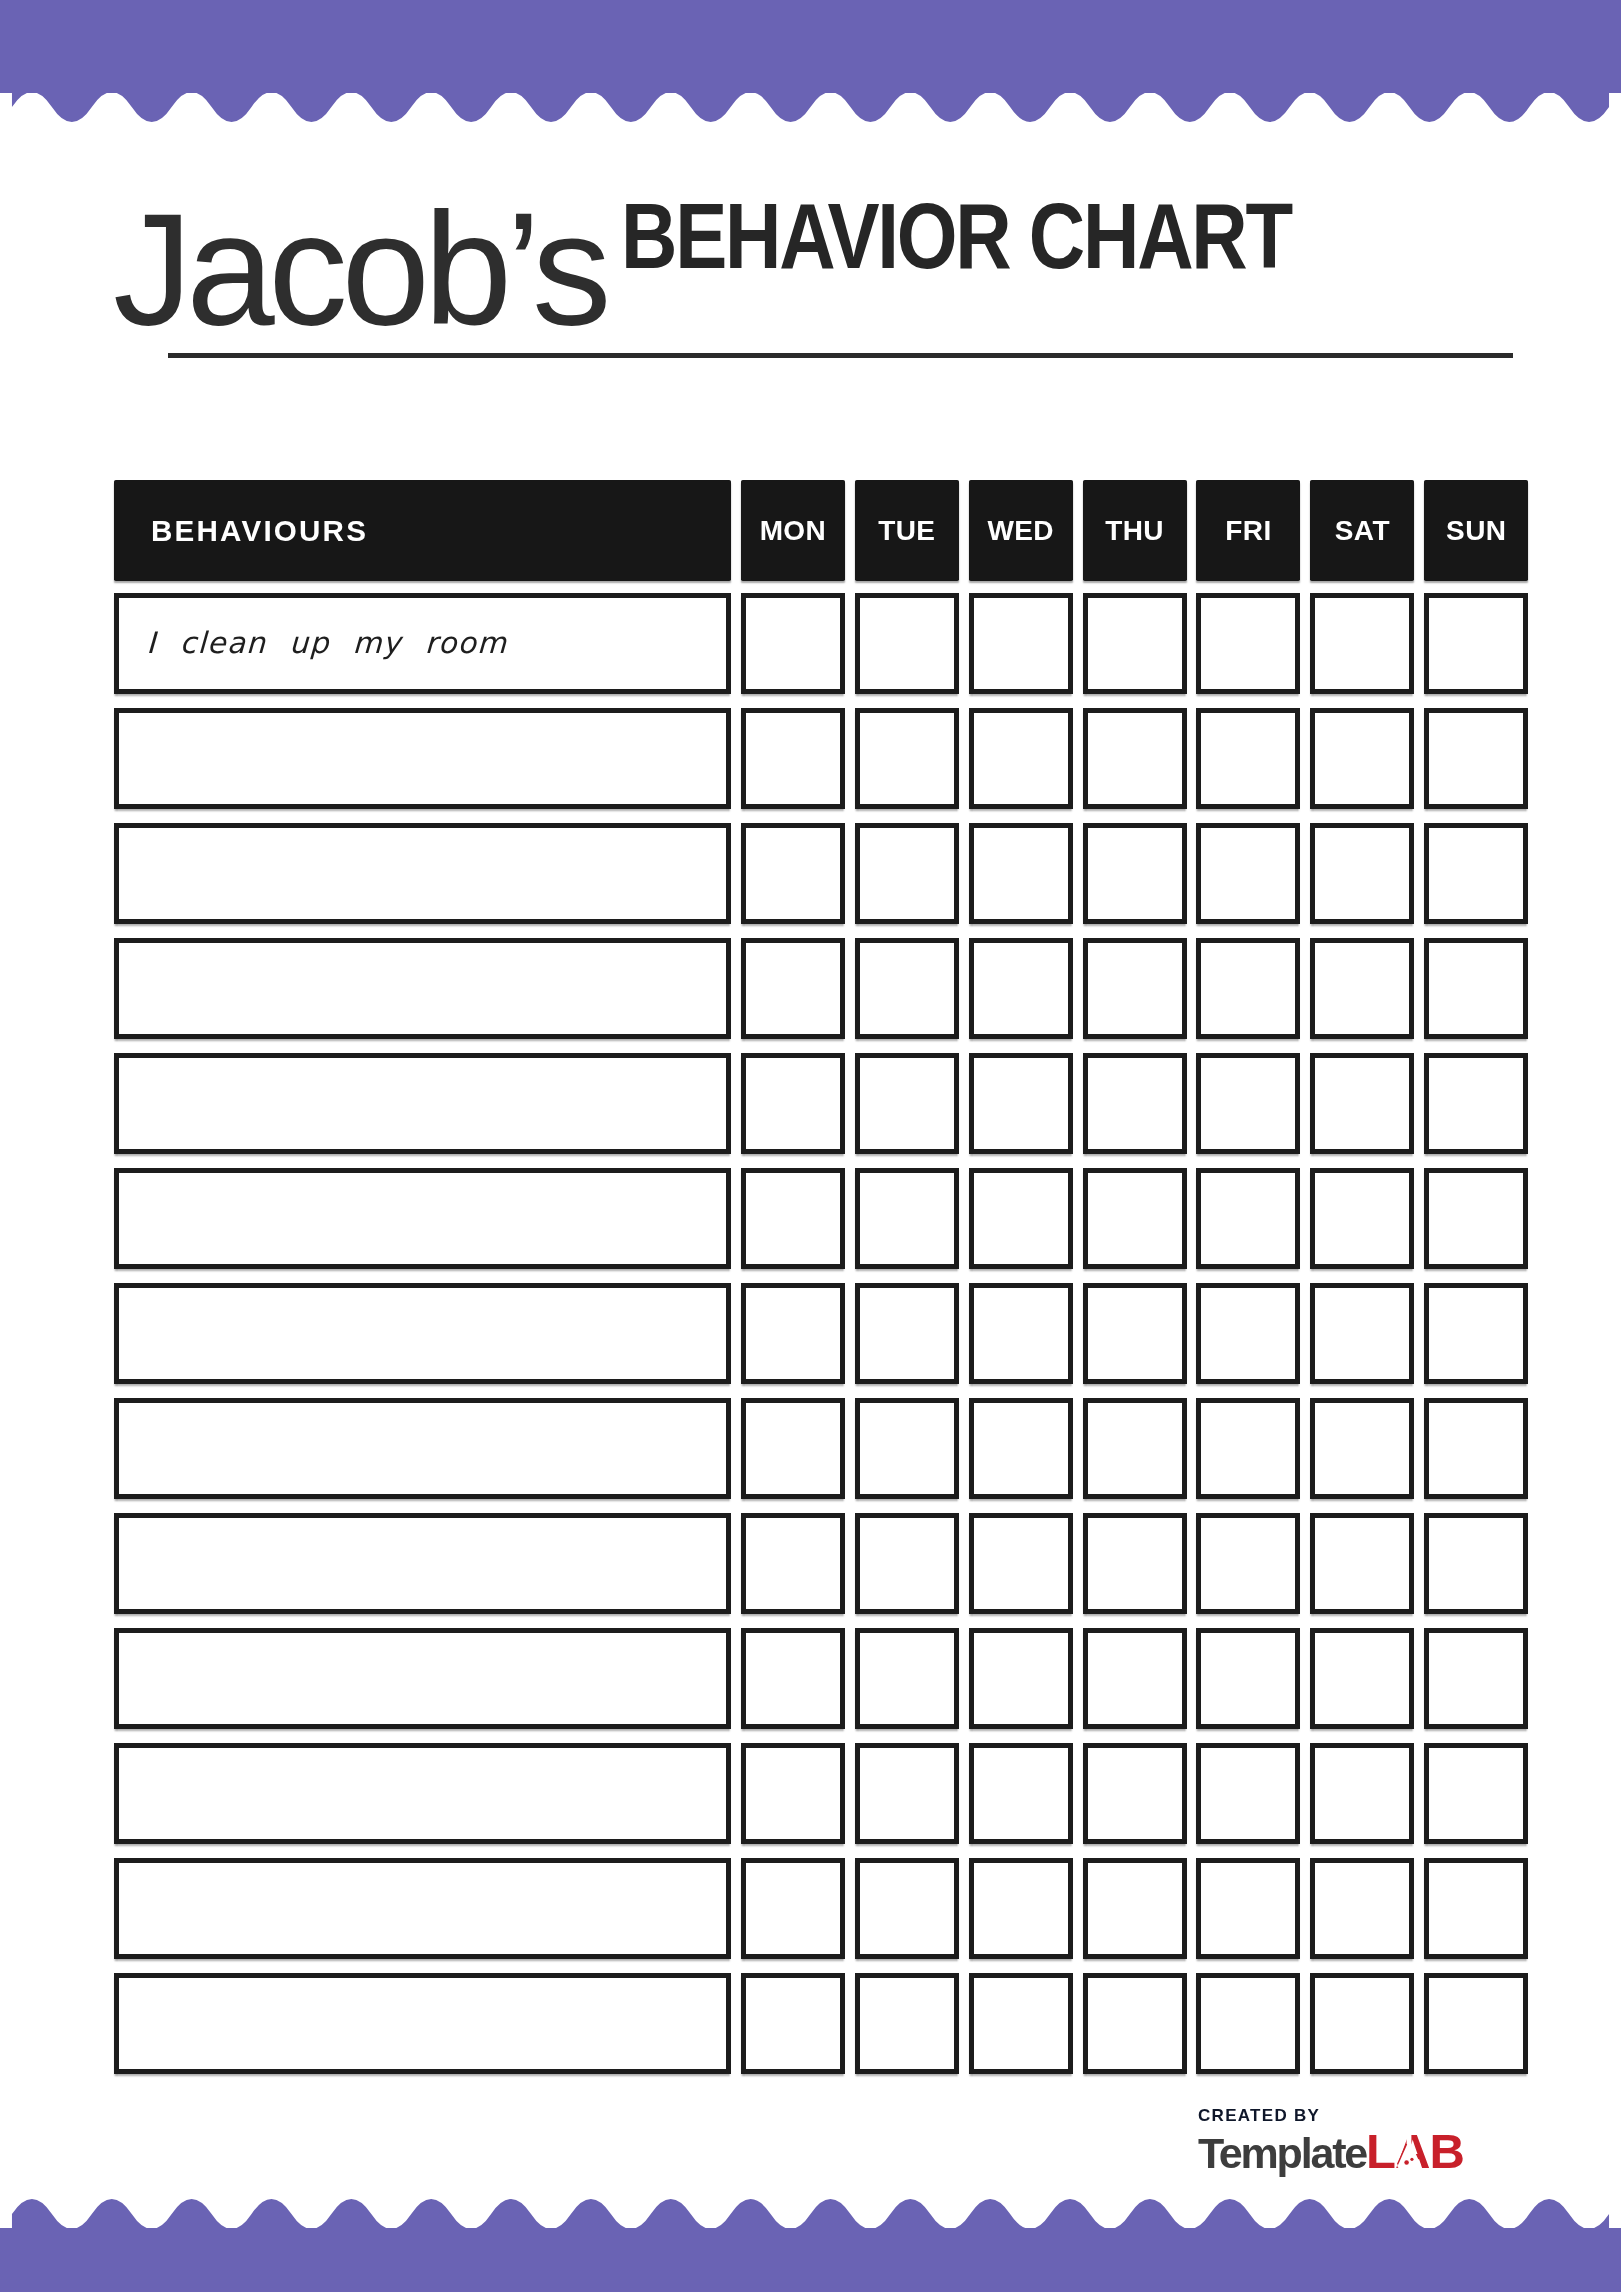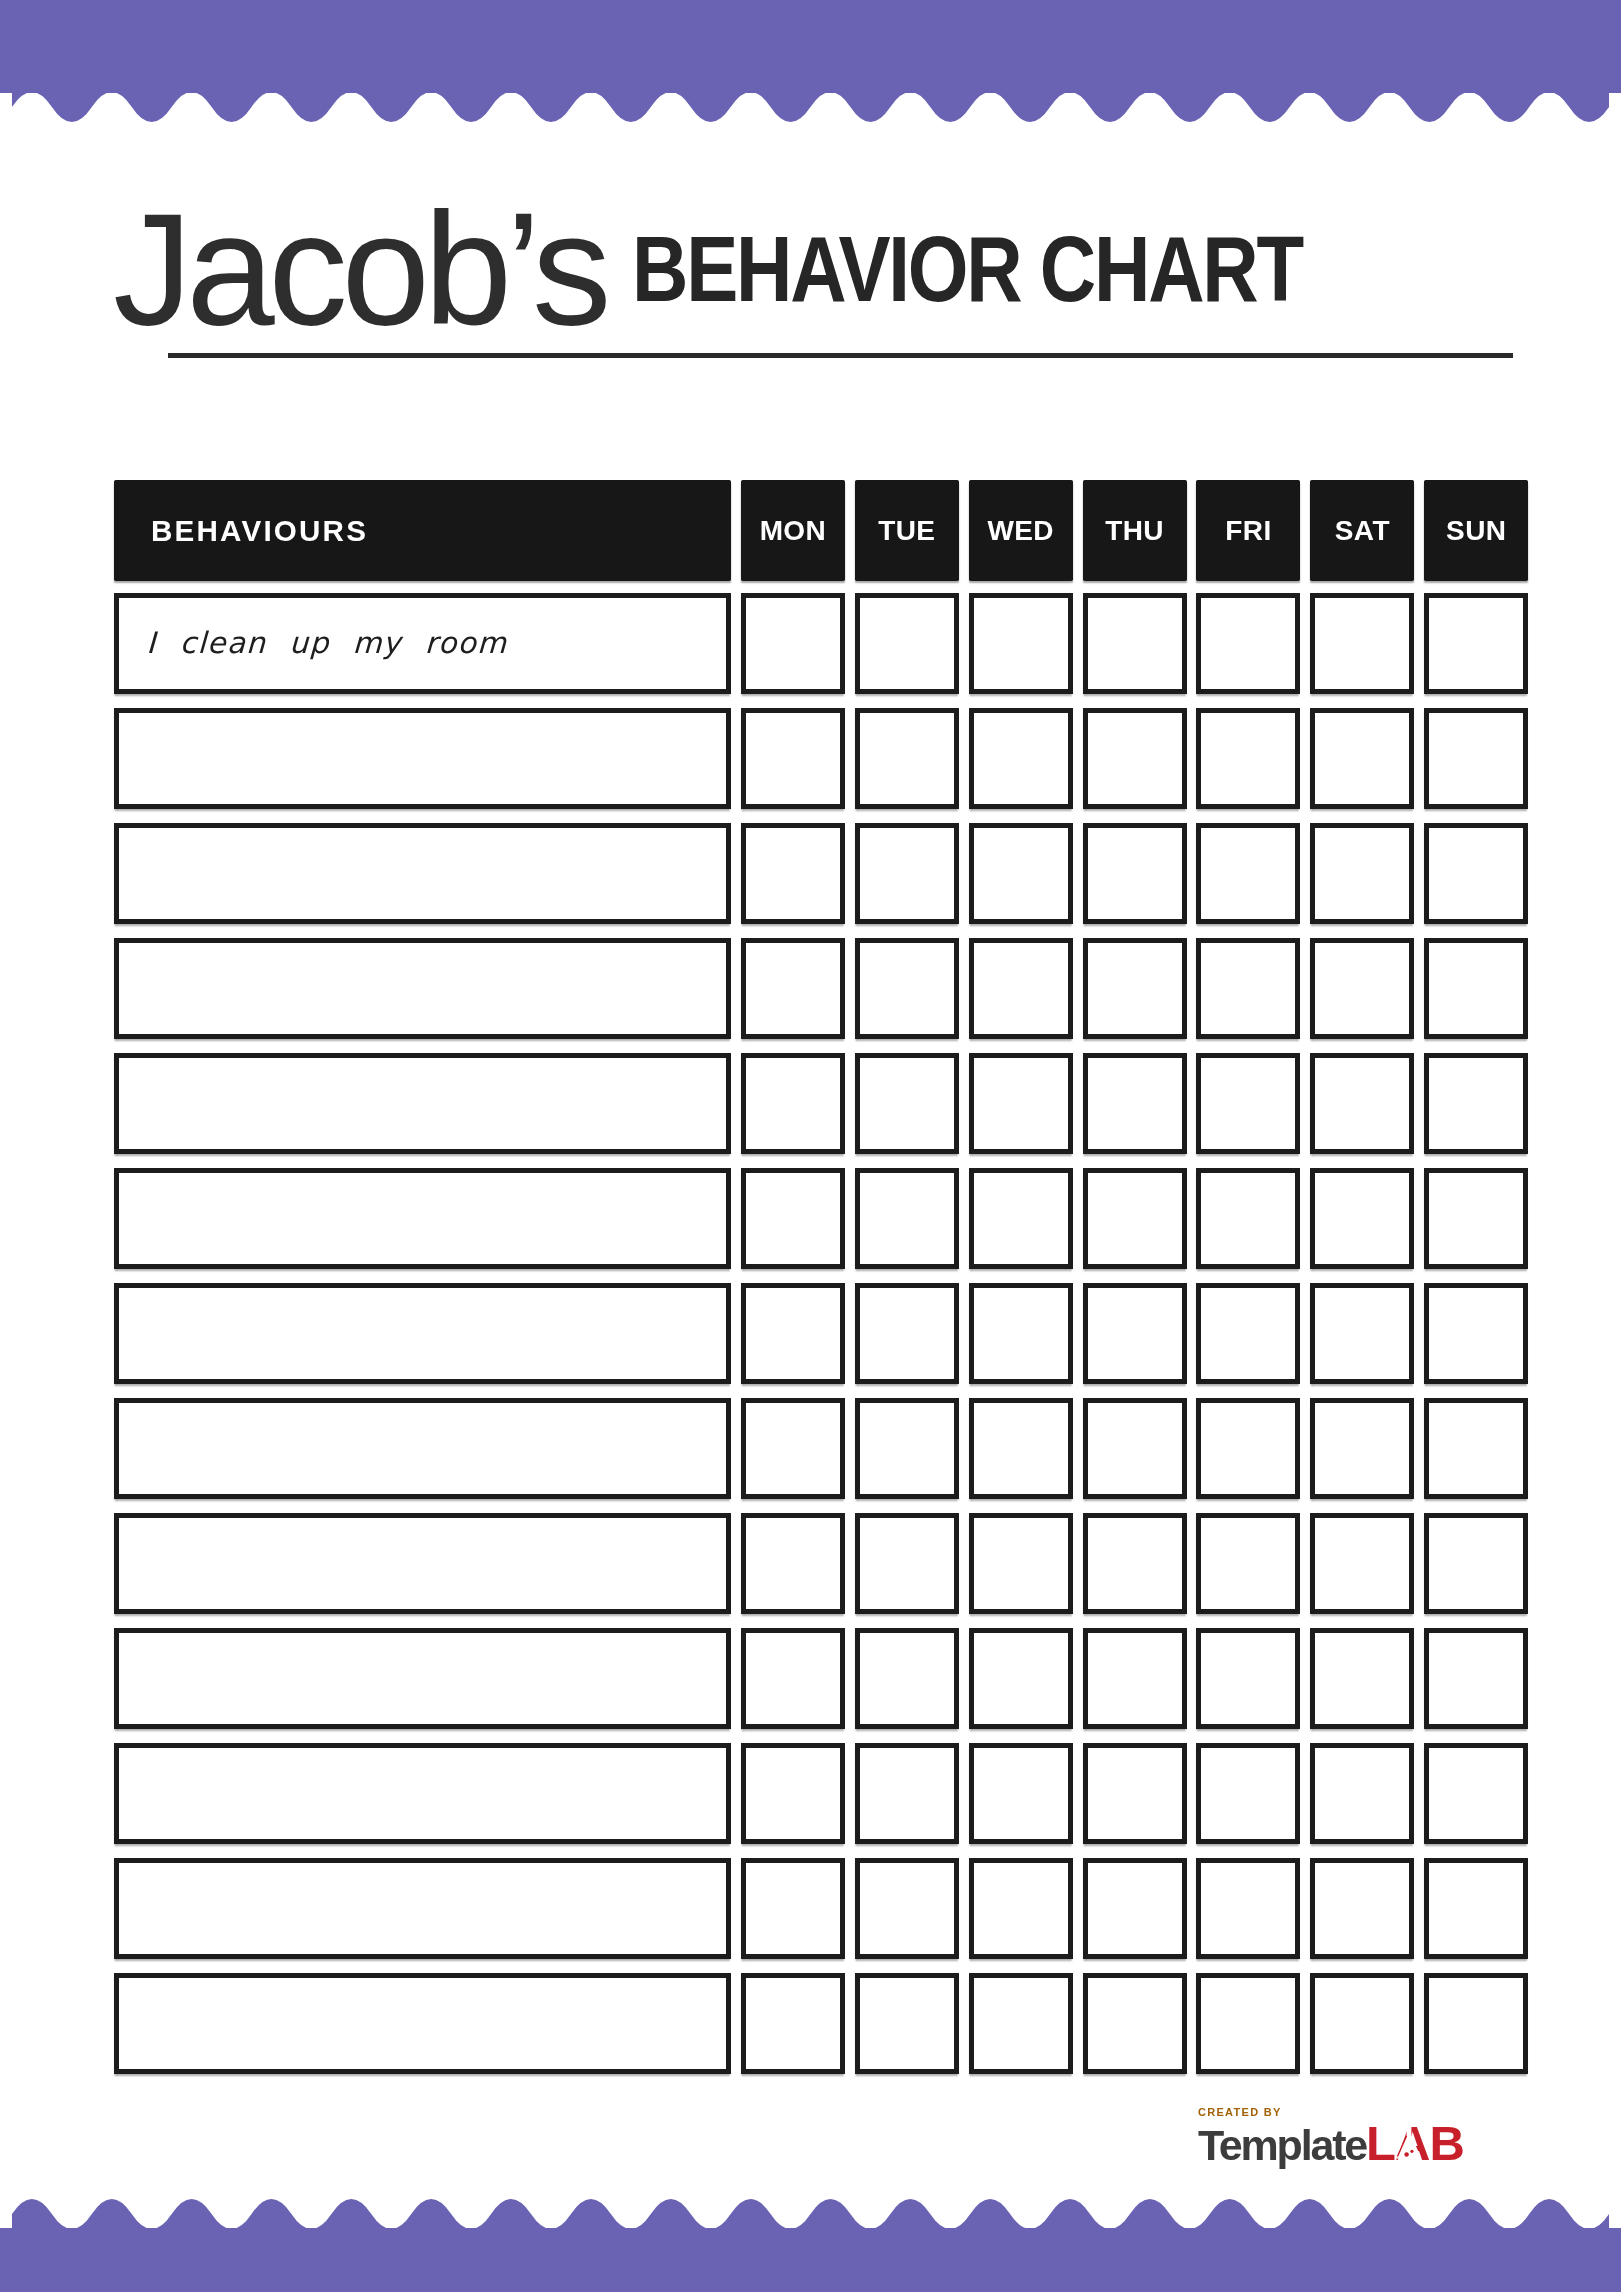--- a/index.html
+++ b/index.html
@@ -22,21 +22,21 @@
   .wave-bottom { top: 2199px; }
   .band-solid-bottom {
     position: absolute; left: 0; top: 2228px;
     width: 1621px; height: 64px;
     background: var(--accent, #6a63b4);
   }
 
   
   .title {
     position: absolute; left: 113px; top: 190px;
-    display: flex; align-items: center; gap: 27px;
+    display: flex; align-items: flex-start; gap: 16px;
     white-space: nowrap; color: #2d2d2d;
   }
   .title .name {
     font-size: 159px; font-weight: 300; letter-spacing: -6.3px;
     line-height: 1; color: #2e2e2e;
   }
   .title .sub {
     display: inline-block;
     font-size: 93px; font-weight: 800; letter-spacing: -2.7px;
     line-height: 1; color: #262626;
@@ -85,22 +85,22 @@
     font-family: "DejaVu Sans", sans-serif;
     font-style: italic;
     font-size: 29.6px; color: #1e1e1e;
     letter-spacing: 1.3px; word-spacing: 12.5px;
     transform: skewX(-5deg);
   }
 
   
   .logo { position: absolute; left: 1198px; top: 2106px; }
   .created-by {
-    font-size: 11px; font-weight: 700; letter-spacing: 1.3px;
-    color: #a16207;
+    font-size: 17px; font-weight: 700; letter-spacing: 1.3px;
+    color: #0f172a;
   }
   .brand { margin-top: 0.9px; white-space: nowrap; line-height: 1; }
   .brand .t1 {
     font-size: 43px; font-weight: 700; letter-spacing: -2.2px; color: #3d3d3d;
   }
   .lab-wrap { position: relative; display: inline-block; }
   .brand .t2 {
     font-size: 49px; font-weight: 800; letter-spacing: -0.9px; color: #c8202a;
   }
   .flask { position: absolute; left: 27px; top: 2.7px; }

